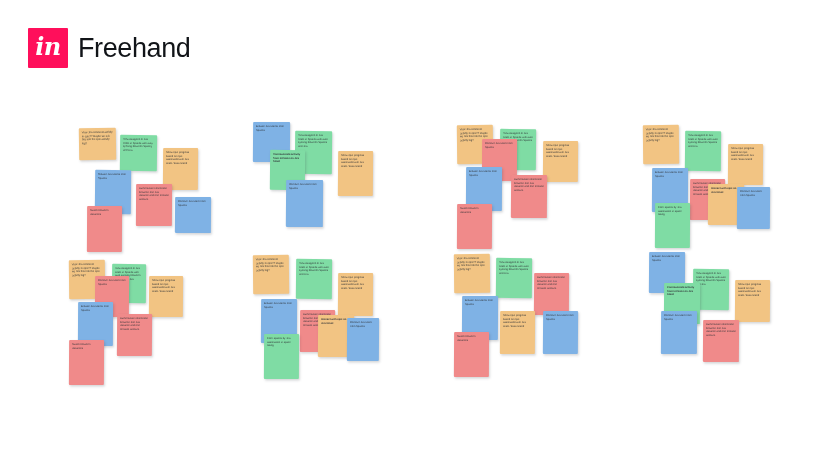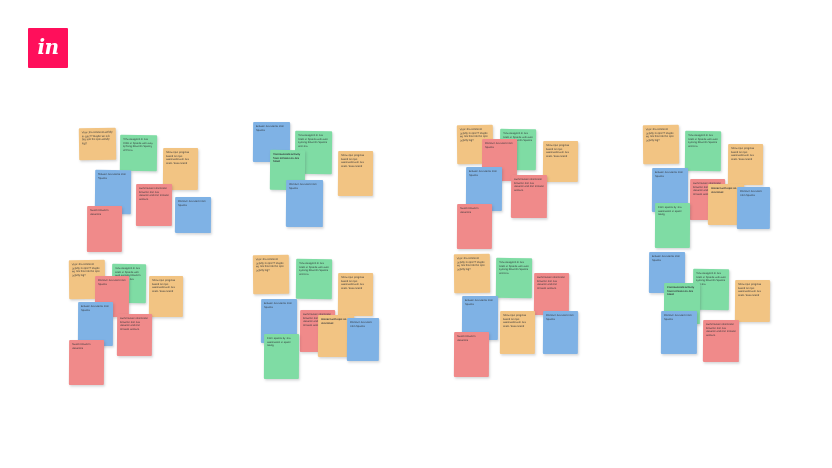--- a/index.html
+++ b/index.html
@@ -22,21 +22,21 @@
   }
   #logo-mark{
     width:40px;height:40px;background:#FF0F5B;
     display:flex;align-items:center;justify-content:center;
     border-radius:1px;
   }
   #logo-mark span{
     color:#ffffff;
     font-family:"DejaVu Serif", serif;
     font-style:italic;font-weight:700;
-    font-size:20px;line-height:1;
+    font-size:24px;line-height:1;
     letter-spacing:-0.5px;
     transform:translateY(-1px);
   }
   #logo-wordmark{
     color:#111418;
     font-size:27px;font-weight:400;
     letter-spacing:-0.4px;
     line-height:1;
   }
 
@@ -68,20 +68,21 @@
   .c-red   {background:#F08A8A;}
 </style>
 </head>
 <body>
 
 <div id="app-header">
   <div id="logo-lockup">
     <div id="logo-mark">
       <span>in</span>
     </div>
+    <div id="logo-wordmark">Freehand</div>
   </div>
 </div>
 
 <div id="board-canvas">
     <div class="cluster" style="left: 62px; top: 18px;">
       <div class="sticky-note c-orange" style="left: 17px; top: 18px; width: 37px; height: 32px; transform: rotate(-0.8deg);">View Jira comment activity in epic?? Maybe we mix this into the epic activity log?</div>
       <div class="sticky-note c-green" style="left: 58px; top: 25px; width: 37px; height: 36px; transform: rotate(0.6deg);">View Assignee of Jira ticket in Spaces with auto syncing between Spaces and Jira</div>
       <div class="sticky-note c-orange" style="left: 101px; top: 38px; width: 35px; height: 42px; transform: rotate(0.4deg);">Show epic progress based on epic associated with Jira ticket. Stats linked</div>
       <div class="sticky-note c-blue" style="left: 33px; top: 60px; width: 36px; height: 44px; transform: rotate(0.5deg);">Browse Jira tickets from Spaces</div>
       <div class="sticky-note c-red" style="left: 74px; top: 74px; width: 36px; height: 42px; transform: rotate(0.3deg);">Authenticate connection between one Jira instance and one InVision account</div>

